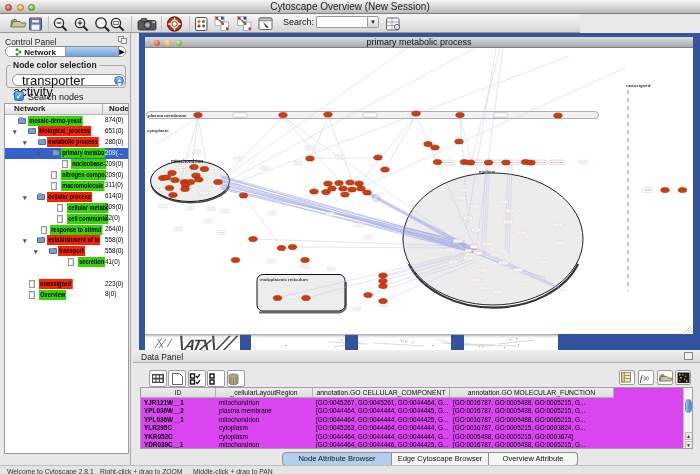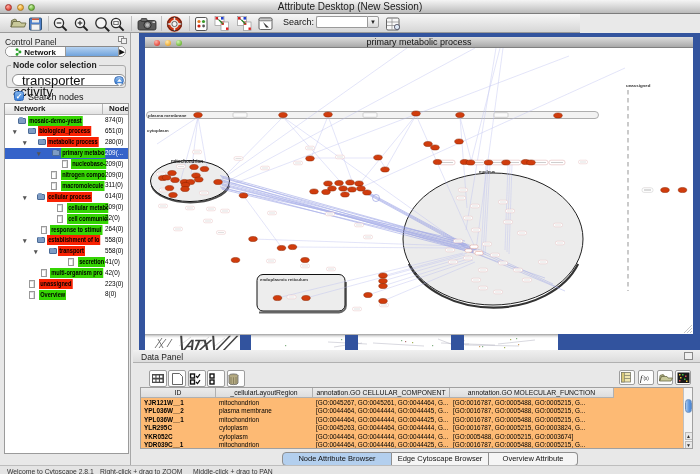--- a/index.html
+++ b/index.html
@@ -54,37 +54,37 @@
 #ifr-title .t { width:100%; text-align:center; font-size:9px; line-height:11px; color:#111; }
 .slight { position:absolute; width:6px; height:6px; border-radius:50%; top:2.5px; }
 #canvas { left:145px; top:48px; width:548px; height:286px; background:#fff; }
 #strip { left:145px; top:334px; width:548px; height:16px; background:#fff; overflow:hidden; }
 #bigblue { left:558px; top:334px; width:142px; height:16px; background:#32539e; }
 #dpanel { left:133px; top:350px; width:567px; height:115px; background:#e8e8e8; }
 #dpanel .hdr { position:absolute; left:8px; top:2px; font-size:8.5px; color:#222; }
 #dphdr { position:absolute; left:0; top:0; width:567px; height:13px;
   background:linear-gradient(#f0f0f0,#dcdcdc); border-bottom:1px solid #b0b0b0; }
 .dbtn { position:absolute; width:18px; height:17px; background:#fdfdfd; border:1px solid #9d9d9d; border-radius:2px; }
-#dtable { position:absolute; left:7px; top:37px; width:553px; height:62px; background:#fdba74; border:1px solid #a0a0a0; overflow:hidden; }
+#dtable { position:absolute; left:7px; top:37px; width:553px; height:62px; background:#d946ef; border:1px solid #a0a0a0; overflow:hidden; }
 .th { position:absolute; top:0; height:10px; background:linear-gradient(#ececec,#dddddd); border-right:1px solid #b0b0b0; border-bottom:1px solid #b0b0b0;
   font-size:6.8px; color:#111; text-align:center; line-height:10px; overflow:hidden; }
 .td { position:absolute; height:8.5px; font-size:7.5px; line-height:8.5px; color:#000; white-space:nowrap; overflow:hidden; transform:scaleX(0.85); transform-origin:0 50%; }
 .idc { font-weight:bold; }
 #vsb { position:absolute; right:0px; top:0px; width:9px; height:60px; background:#f4f4f4; border-left:1px solid #c0c0c0; }
 #vthumb { position:absolute; left:1px; top:11px; width:7px; height:14px; border-radius:3.5px;
   background:linear-gradient(90deg,#a8c8ee,#5d96de 60%,#4d88d6); border:0.5px solid #6a8fbf; }
 .btab { position:absolute; top:452px; height:14px; border:1px solid #8f8f8f; background:#f5f5f5;
   font-size:7.5px; line-height:12.5px; text-align:center; color:#111; }
 #status { left:0; top:465px; width:700px; height:9px; background:#e4e4e4; border-top:1px solid #bdbdbd; }
 .stxt { position:absolute; top:1.5px; font-size:6.8px; color:#333; }
 </style>
 </head>
 <body>
 <div class="abs" id="titlebar">
-  <div class="t">Attribute Desktop (New Session)</div>
+  <div class="t">Cytoscape Overview (New Session)</div>
   <div class="light" style="left:4.5px; background:radial-gradient(circle at 35% 30%,#ffb2a8,#e9564a 60%,#c03a30); border:0.5px solid #a5352c;"></div>
   <div class="light" style="left:16.5px; background:radial-gradient(circle at 35% 30%,#ffe9b0,#f2b33f 60%,#d0922a); border:0.5px solid #ad7c22;"></div>
   <div class="light" style="left:27.5px; background:radial-gradient(circle at 35% 30%,#d2f3b4,#7cc049 60%,#5d9e33); border:0.5px solid #56862c;"></div>
 </div>
 <div class="abs" id="toolbar">
   <svg class="abs" style="left:0;top:0;" width="700" height="19" viewBox="0 0 700 19">
       <path d="M11 13 L13 7.5 L20 7.5 L21 9 L26 9 L24.5 13 Z" fill="#c9c99a" stroke="#6b6b45" stroke-width="0.9"></path>
 <path d="M11 13 L11.5 6.5 L15 5 L17 6.5 L15.5 7.5 L13 7.5 Z" fill="#b5b588" stroke="#6b6b45" stroke-width="0.9"></path>
 <rect x="29.5" y="4" width="12" height="12" rx="1" fill="#4d7fc9" stroke="#27496e" stroke-width="0.9"></rect>
 <rect x="32" y="4.5" width="7" height="4" fill="#e8e8e8"></rect>
@@ -270,25 +270,20 @@
 <div class="trow" style="top:141.8px;padding-left:8px;">
 <span class="arrow" style="left:29px;">▾</span>
 <span class="folder" style="left:43.5px;"></span>
 <span class="tlab r" style="left:53.0px; max-width:67px;">transport</span>
 <span class="tval" style="">558(0)</span>
 </div>
 <div class="trow" style="top:152.7px;">
 <span class="page" style="left:63px;"></span>
 <span class="tlab g" style="left:72.5px; max-width:41px;">secretion</span>
 <span class="tval" style="">41(0)</span>
-</div>
-<div class="trow" style="top:163.6px;">
-<span class="page" style="left:35.5px;"></span>
-<span class="tlab g" style="left:45.0px; max-width:77px;">multi-organism pro</span>
-<span class="tval" style="">42(0)</span>
 </div>
 <div class="trow" style="top:174.5px;">
 <span class="page" style="left:24px;"></span>
 <span class="tlab r" style="left:33.5px; max-width:93px;">unassigned</span>
 <span class="tval" style="">223(0)</span>
 </div>
 <div class="trow" style="top:185.4px;">
 <span class="page" style="left:24px;"></span>
 <span class="tlab g" style="left:33.5px; max-width:93px;">Overview</span>
 <span class="tval" style="">8(0)</span>

